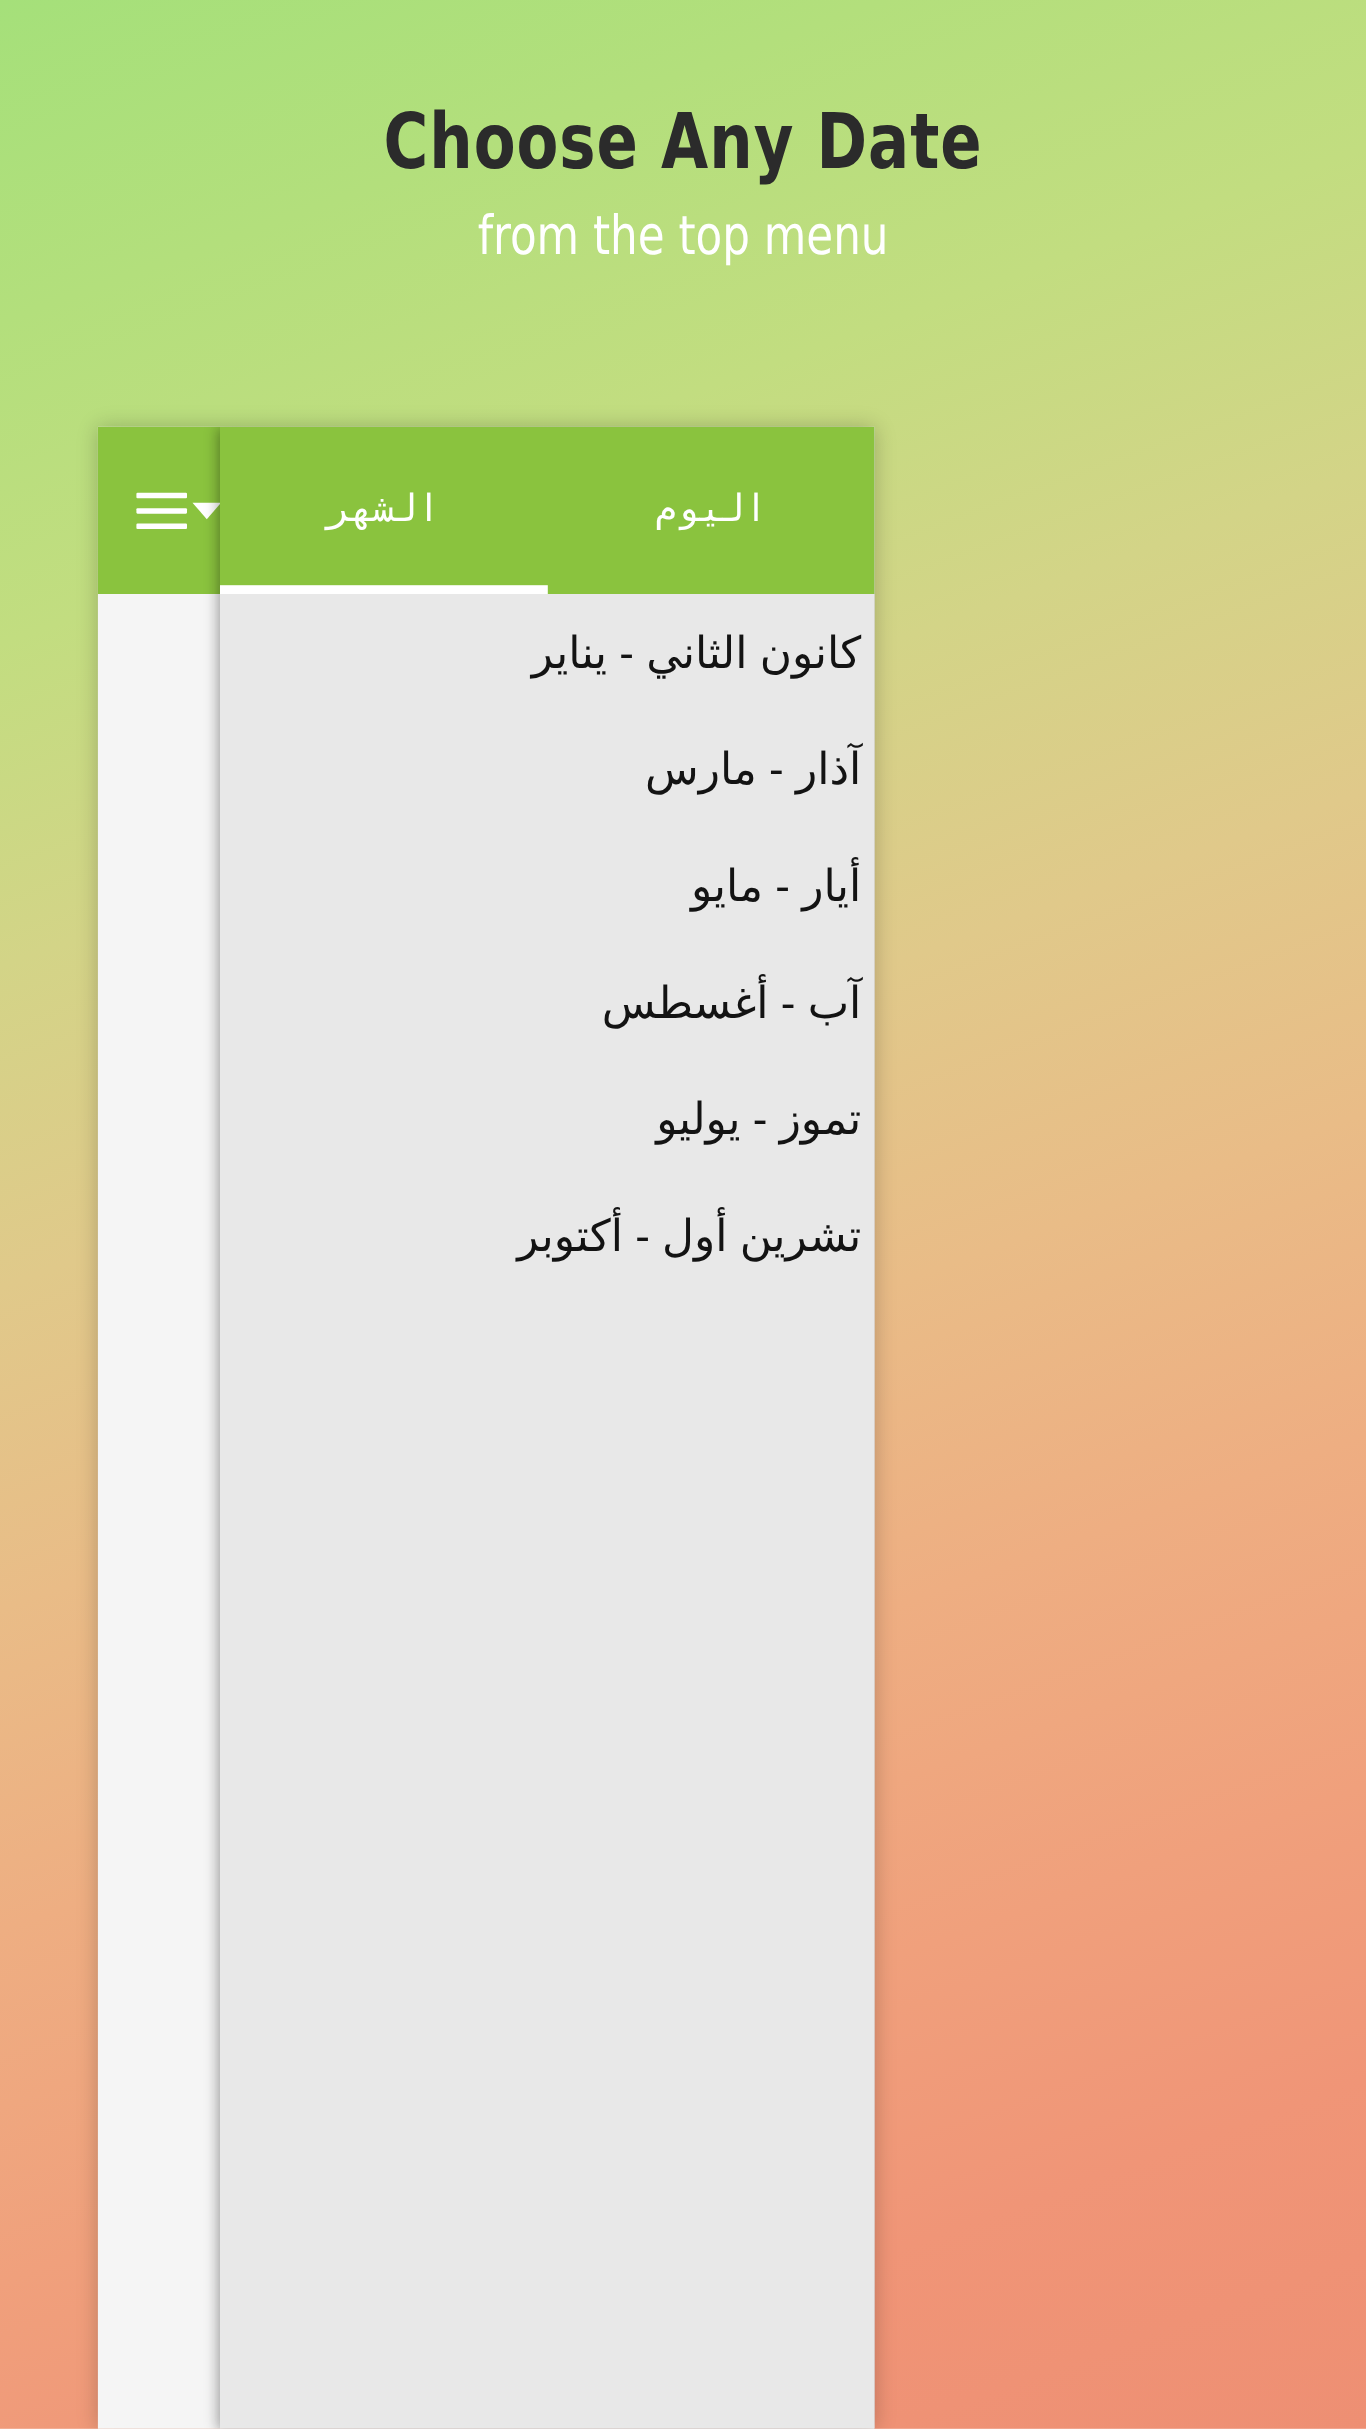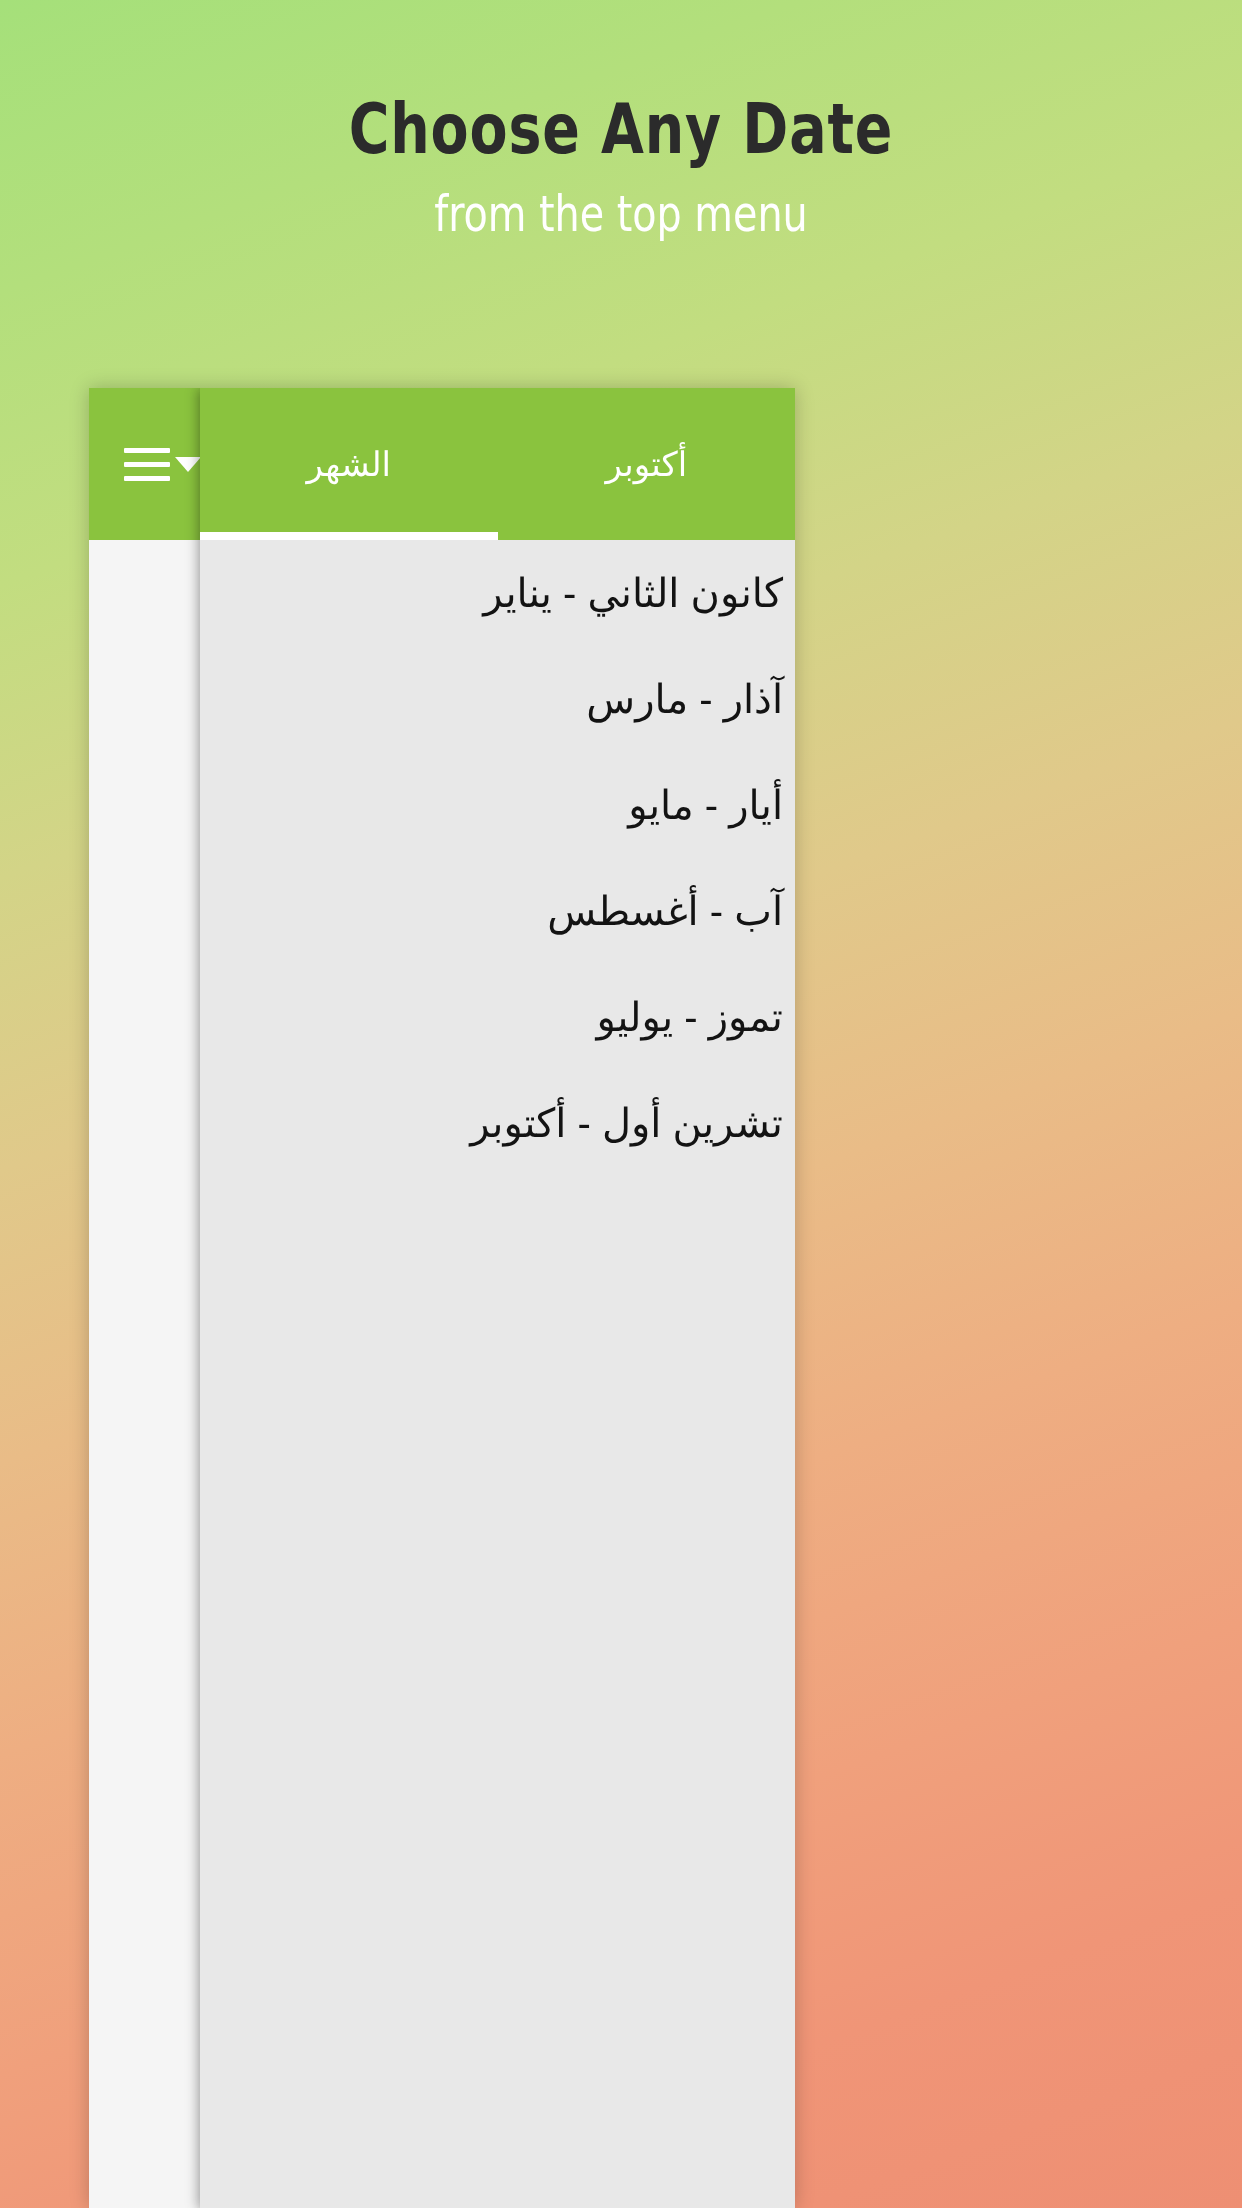--- a/index.html
+++ b/index.html
@@ -197,20 +197,21 @@
   .dd-tab {
     flex:1 1 50%;
     display:flex;
     align-items:center;
     justify-content:center;
     color:#ffffff;
     font-size:34px;
     font-weight:400;
     position:relative;
     cursor:pointer;
+    font-family:Liberation Mono, monospace;
   }
   .dd-tab.active::after {
     content:"";
     position:absolute;
     left:0; right:0; bottom:0;
     height:8px;
     background:#ffffff;
   }
   .dd-list {
     flex:1 1 auto;
@@ -283,21 +284,21 @@
     <div class="tb-font">
       <span class="small">A</span>
       <span class="big">A</span>
     </div>
   </div>
 
   <div class="dropdown">
 
     <div class="dd-tabs">
       <div class="dd-tab">
-        <span>أكتوبر</span>
+        <span>اليوم</span>
       </div>
       <div class="dd-tab active">
         <span>الشهر</span>
       </div>
     </div>
 
     <div class="dd-list">
       <div class="dd-item">
         <span class="dd-item-label">كانون الثاني - يناير</span>
       </div>

